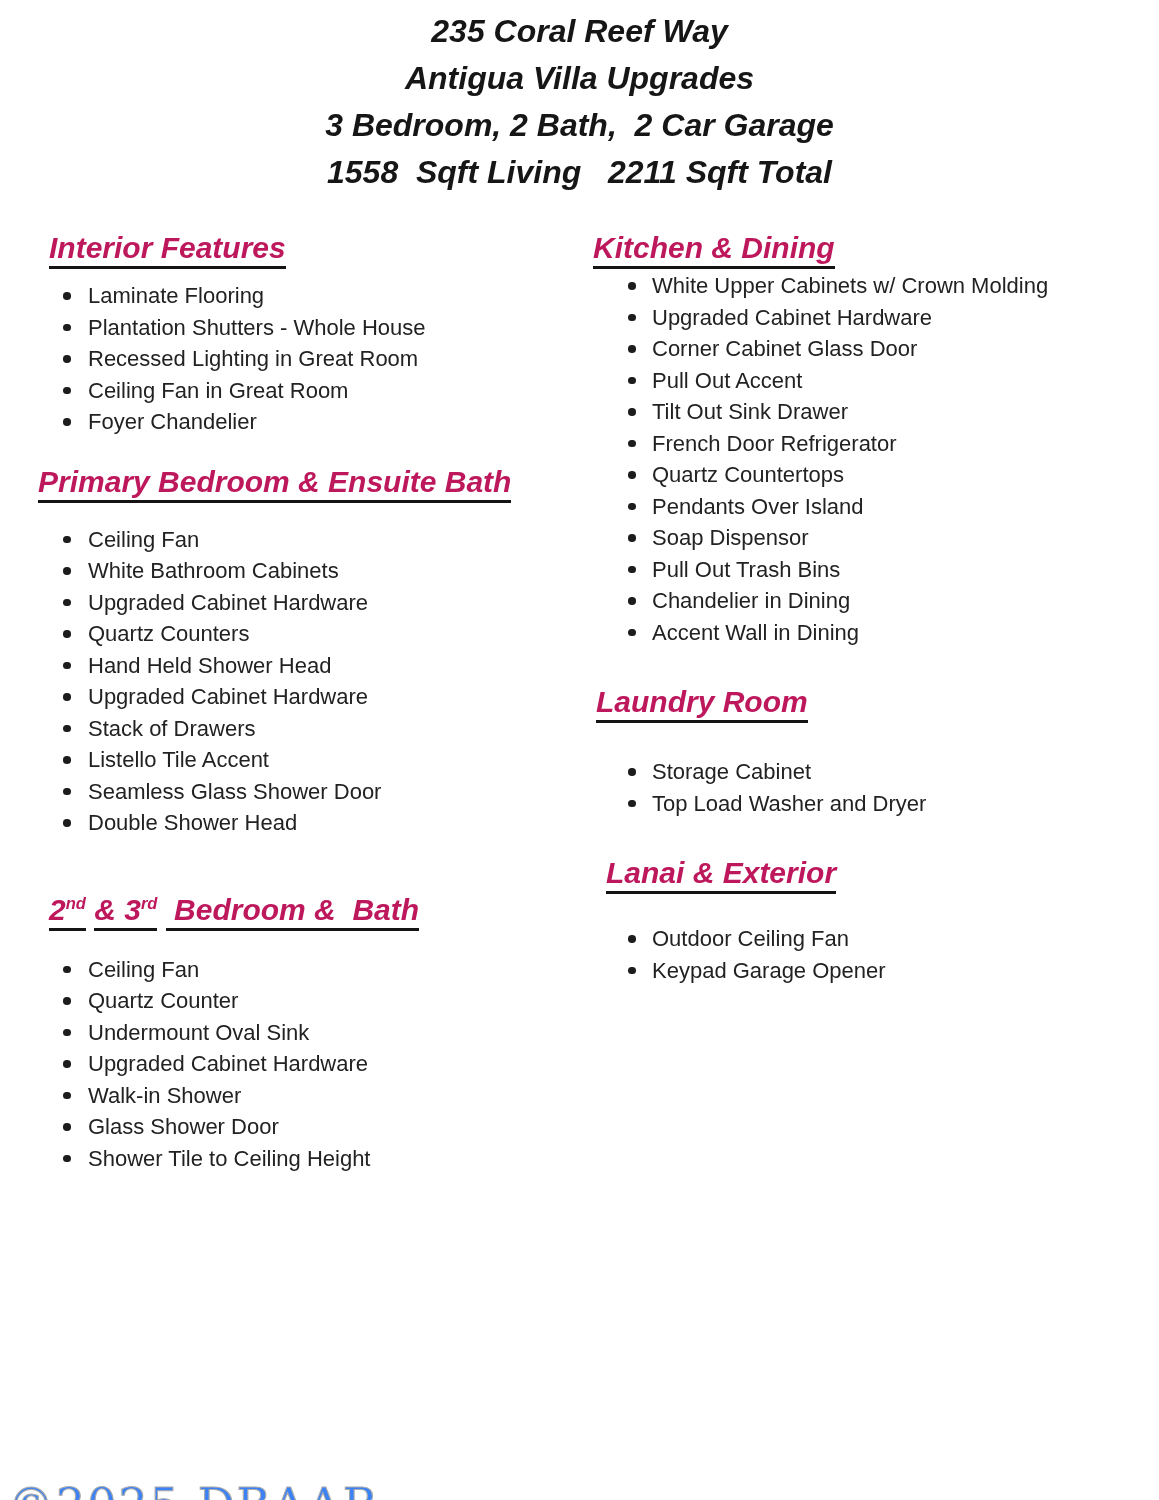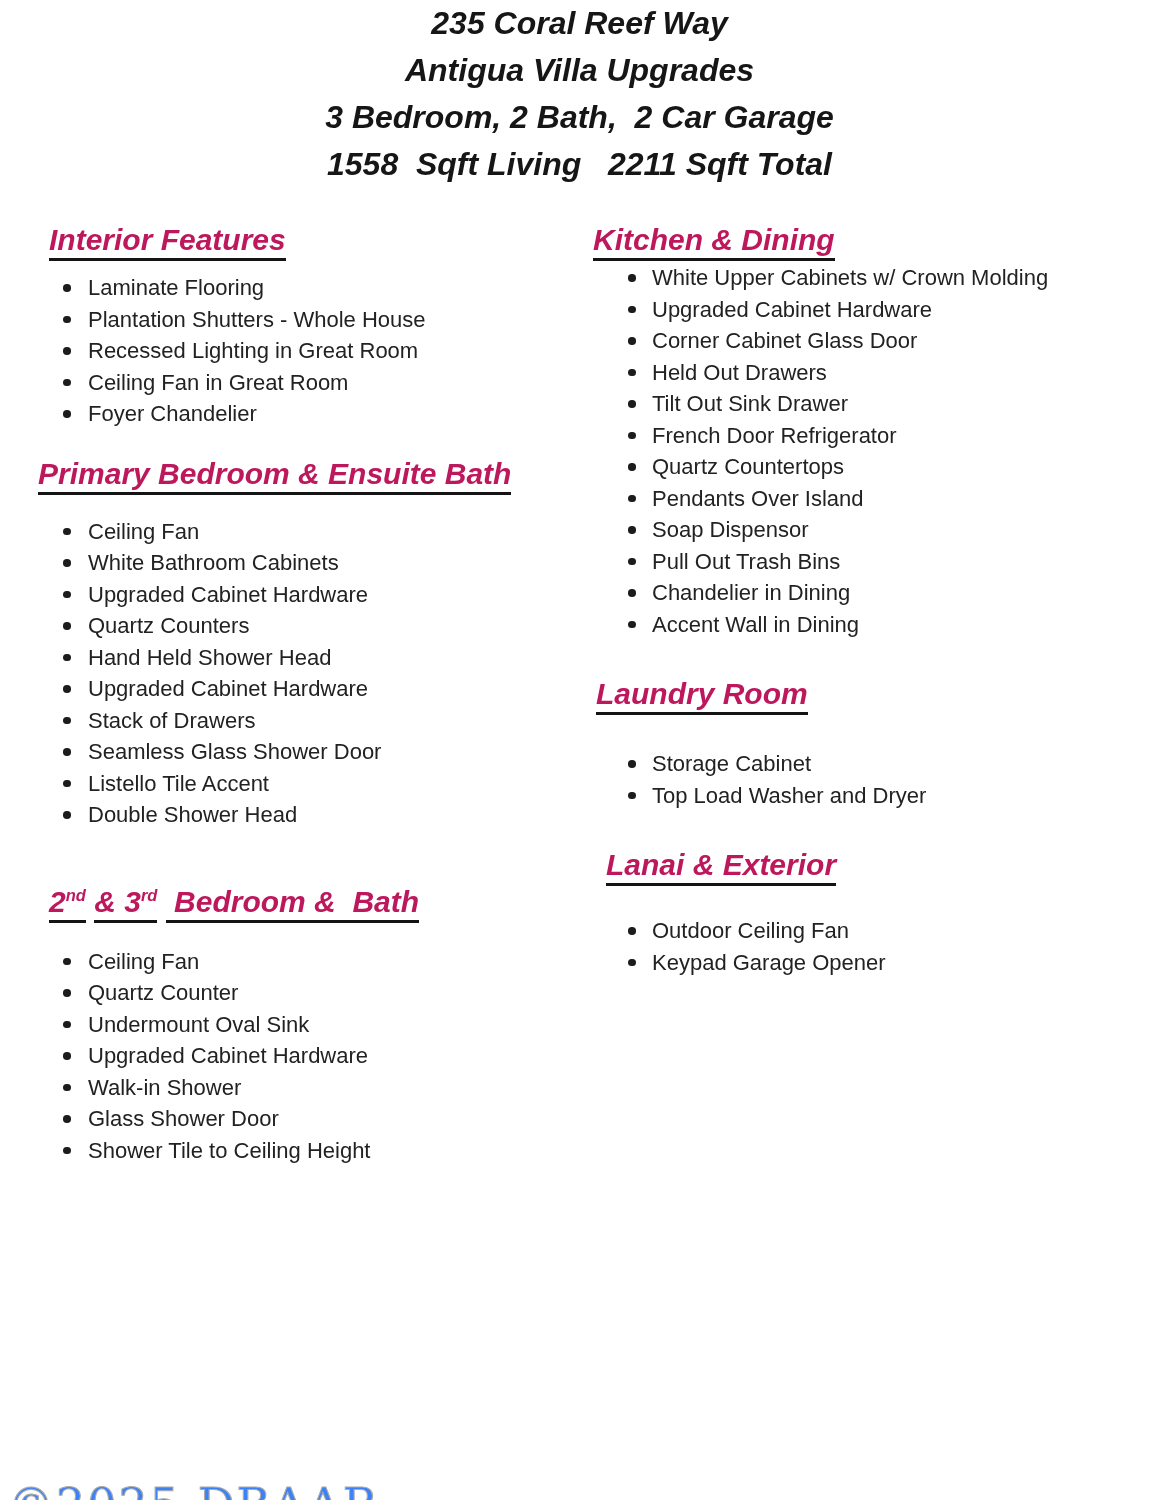--- a/index.html
+++ b/index.html
@@ -3,21 +3,21 @@
 <meta charset="utf-8">
 <style>
   * { margin: 0; padding: 0; box-sizing: border-box; }
   html, body { background: #ffffff; }
   body {
     width: 1159px; height: 1500px;
     position: relative; overflow: hidden;
     font-family: "Liberation Sans", "DejaVu Sans", sans-serif;
     color: #1f1f1f;
   }
-  .title-block { padding-top: 0; text-align: center; }
+  .title-block { padding-top: 8px; text-align: center; }
   .title-line {
     font-size: 32px; font-weight: bold; font-style: italic;
     line-height: 47px; color: #161616; white-space: pre-wrap;
   }
   .columns { display: flex; padding-left: 38px; }
   .col-left  { width: 555px; }
   .col-right { flex: 1; }
 
   h2.heading {
     font-size: 30px; font-weight: bold; font-style: italic;
@@ -93,22 +93,22 @@
 
       <h2 class="heading h-primary"><span class="u">Primary Bedroom &amp; Ensuite Bath</span></h2>
       <ul class="list ul-primary">
         <li>Ceiling Fan</li>
         <li>White Bathroom Cabinets</li>
         <li>Upgraded Cabinet Hardware</li>
         <li>Quartz Counters</li>
         <li>Hand Held Shower Head</li>
         <li>Upgraded Cabinet Hardware</li>
         <li>Stack of Drawers</li>
+        <li>Listello Tile Accent</li>
         <li>Seamless Glass Shower Door</li>
-        <li>Listello Tile Accent</li>
         <li>Double Shower Head</li>
       </ul>
 
       <h2 class="heading h-bed23"><span class="u"><span>2</span><sup>nd</sup></span><span> </span><span class="u"><span>&amp; 3</span><sup>rd</sup></span><span> </span><span class="u"> Bedroom &amp;  Bath</span></h2>
       <ul class="list ul-bed23">
         <li>Ceiling Fan</li>
         <li>Quartz Counter</li>
         <li>Undermount Oval Sink</li>
         <li>Upgraded Cabinet Hardware</li>
         <li>Walk-in Shower</li>
@@ -118,21 +118,21 @@
 
     </div>
 
     <div class="col-right">
 
       <h2 class="heading h-kitchen"><span class="u">Kitchen &amp; Dining</span></h2>
       <ul class="list ul-kitchen">
         <li>White Upper Cabinets w/ Crown Molding</li>
         <li>Upgraded Cabinet Hardware</li>
         <li>Corner Cabinet Glass Door</li>
-        <li>Held Out Drawers</li>
+        <li>Pull Out Accent</li>
         <li>Tilt Out Sink Drawer</li>
         <li>French Door Refrigerator</li>
         <li>Quartz Countertops</li>
         <li>Pendants Over Island</li>
         <li>Soap Dispensor</li>
         <li>Pull Out Trash Bins</li>
         <li>Chandelier in Dining</li>
         <li>Accent Wall in Dining</li>
       </ul>
 

